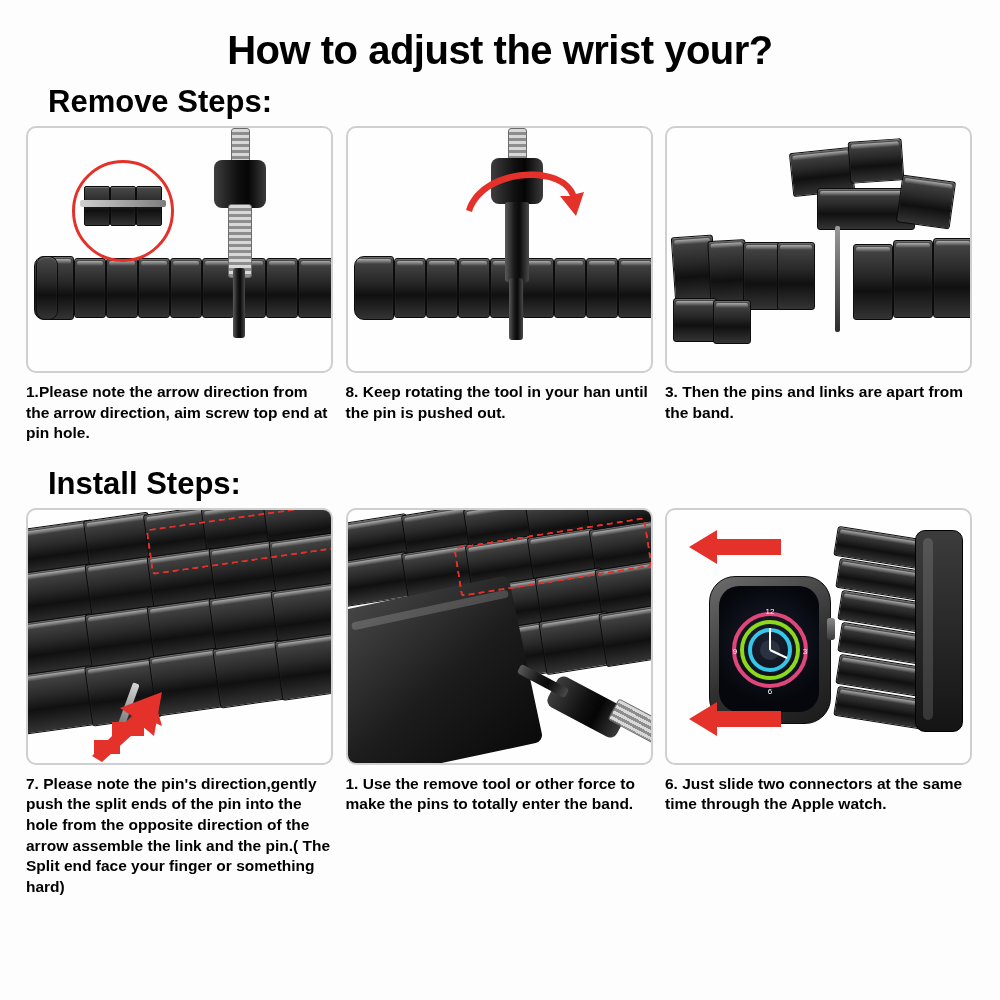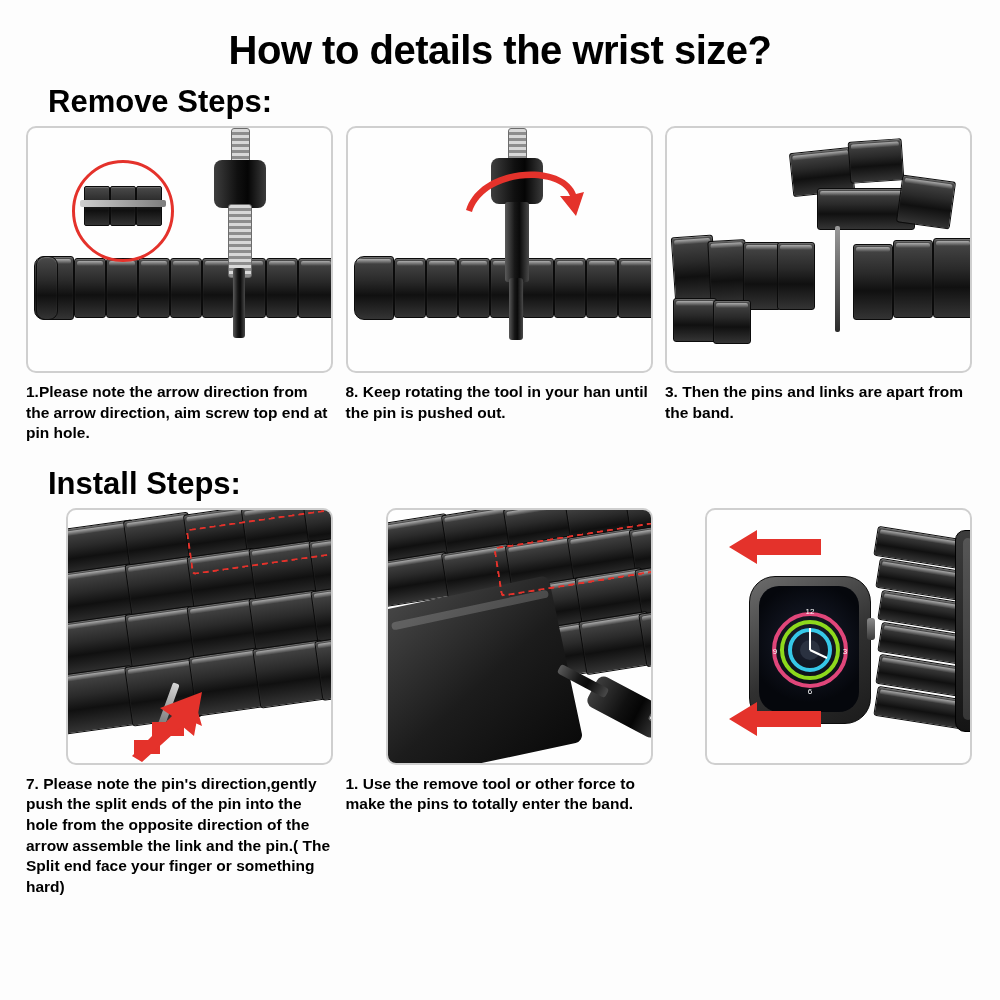--- a/index.html
+++ b/index.html
@@ -48,21 +48,20 @@
   .panel {
     border: 2px solid #cfcfcf;
     border-radius: 10px;
     height: 243px;
     position: relative;
     overflow: hidden;
     background: #fefefe;
   }
   .panel.install {
     height: 253px;
-    margin-left: 40px;
   }
   .caption {
     font-size: 15.5px;
     font-weight: bold;
     line-height: 1.33;
     padding-top: 9px;
   }
   .note-bar {
     position: absolute;
     left: 26px;
@@ -141,21 +140,21 @@
     position: absolute;
     background: linear-gradient(90deg,#cfcfcf,#7d7d7d);
     border-radius: 2px;
   }
 </style>
 </head>
 <body>
 
 <div class="page">
 
-  <div class="title">How to details the wrist size?</div>
+  <div class="title">How to adjust the wrist your?</div>
 
   <div class="section-heading">Remove Steps:</div>
 
   <div class="row">
 
     <div class="cell">
       <div class="panel">
 
         <div class="band-link" style="left:6px;  top:128px; width:38px; height:62px; border-radius:10px 3px 3px 10px;">
             <div class="shine"></div>
@@ -485,18 +484,19 @@
         <div class="clasp" style="left:248px; top:20px; width:46px; height:200px; border-radius:10px;"></div>
         <div style="position:absolute; left:256px; top:28px; width:10px; height:182px; background:rgba(255,255,255,.14); border-radius:5px;"></div>
 
         <svg style="position:absolute; left:22px; top:20px;" width="92" height="34" viewBox="0 0 92 34">
           <polygon points="0,17 28,0 28,9 92,9 92,25 28,25 28,34" fill="#e4322b"></polygon>
         </svg>
         <svg style="position:absolute; left:22px; top:192px;" width="92" height="34" viewBox="0 0 92 34">
           <polygon points="0,17 28,0 28,9 92,9 92,25 28,25 28,34" fill="#e4322b"></polygon>
         </svg>
       </div>
+      <div class="caption">6.  Just slide two connectors at the same time through the Apple watch.</div>
     </div>
 
   </div>
 
 
 </div>
 
 </body></html>

